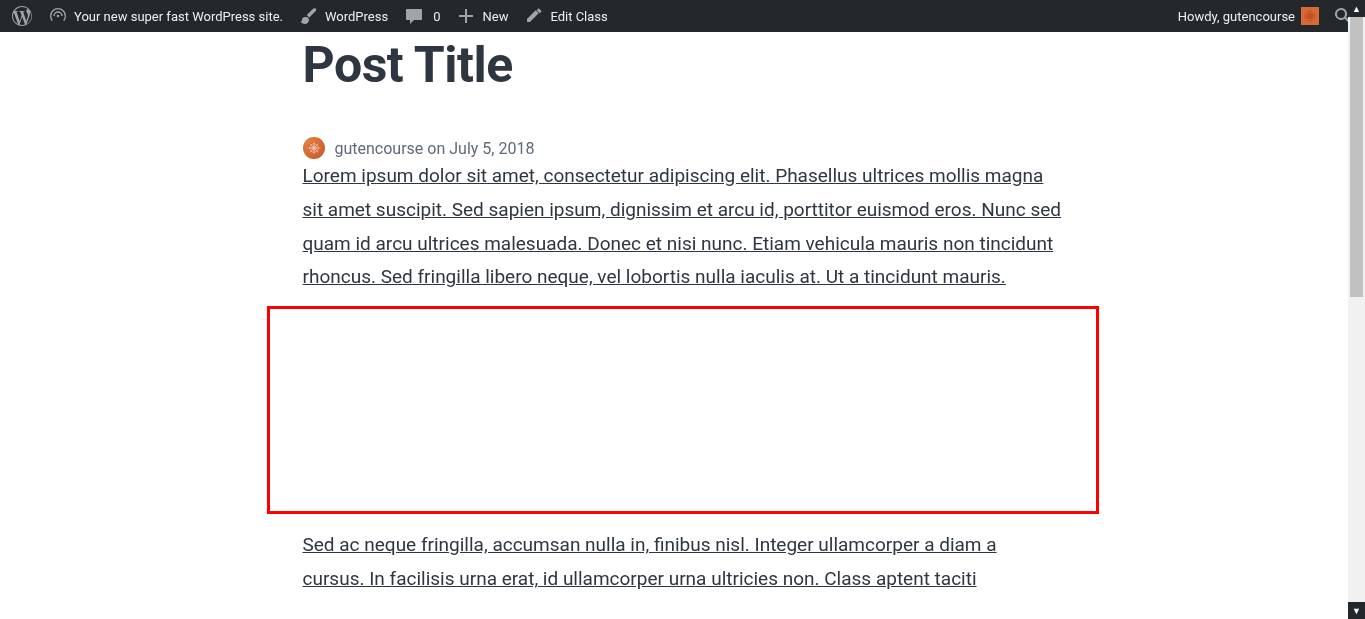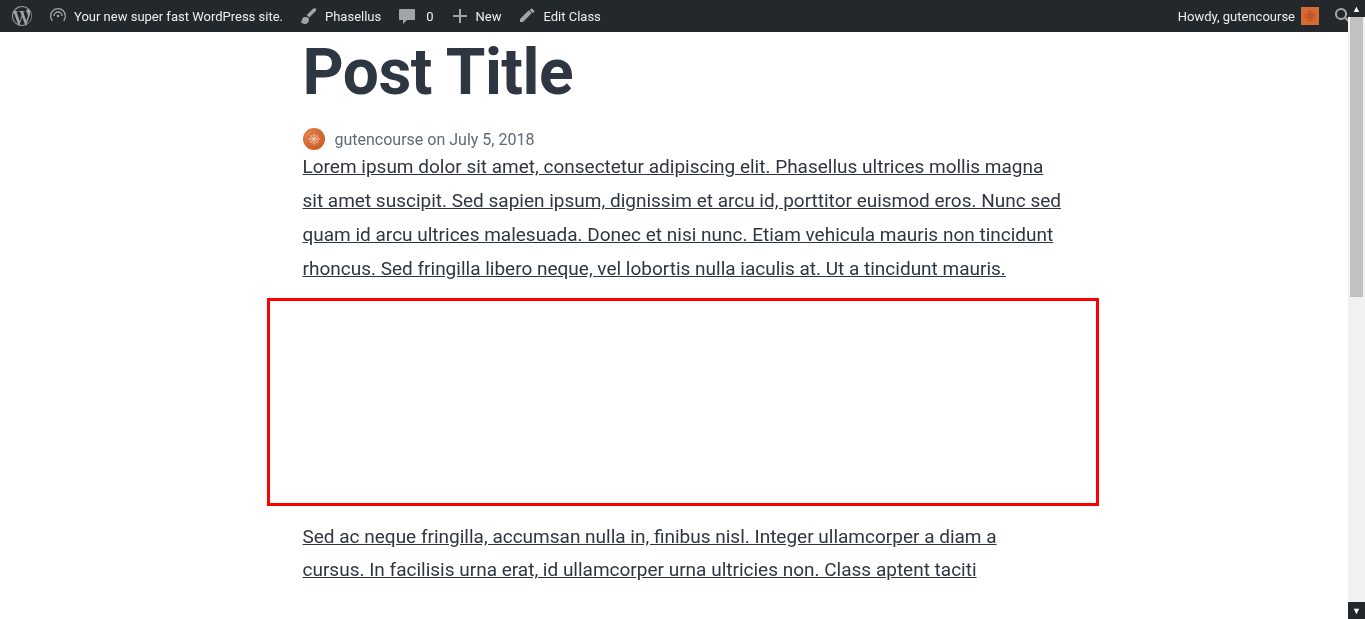--- a/index.html
+++ b/index.html
@@ -83,25 +83,25 @@
       overflow-y: auto;
     }
 
     .post {
       max-width: 760px;
       margin: 0 auto;
       padding: 6px 0 0 0;
     }
 
     .post-title {
-      font-size: 64px;
+      font-size: 50px;
       font-weight: 700;
       color: #2e3641;
       letter-spacing: -0.5px;
-      margin-bottom: 20px;
+      margin-bottom: 44px;
       line-height: 1.1;
     }
 
     .meta {
       display: flex;
       align-items: center;
       gap: 10px;
       color: #5f6a77;
       font-size: 16px;
     }
@@ -184,21 +184,21 @@
           </svg>
       </span>
       <span>Your new super fast WordPress site.</span>
     </div>
     <div class="admin-item">
       <span class="admin-icon">
         <svg viewBox="0 0 20 20">
             <path d="M17.2 2.8c-.9-.9-2.3-.9-3.2 0L7.5 9.3c1.2.3 2.2 1.3 2.5 2.5l6.5-6.5c.9-.9.9-2.3 0-3.2l-.3-.3zM6 11c-1.7 0-3 1.3-3 3 0 1-.8 1.5-1.5 1.5 1 1.5 2.5 2.5 4.5 2.5 2.2 0 4-1.8 4-4 0-1.7-1.3-3-3-3z"></path>
           </svg>
       </span>
-      <span>Phasellus</span>
+      <span>WordPress</span>
     </div>
     <div class="admin-item">
       <span class="admin-icon">
         <svg viewBox="0 0 20 20">
             <path d="M3 3h14c.6 0 1 .4 1 1v9c0 .6-.4 1-1 1h-7l-4 4v-4H3c-.6 0-1-.4-1-1V4c0-.6.4-1 1-1z"></path>
           </svg>
       </span>
       <span class="comment-count">0</span>
     </div>
     <div class="admin-item">

